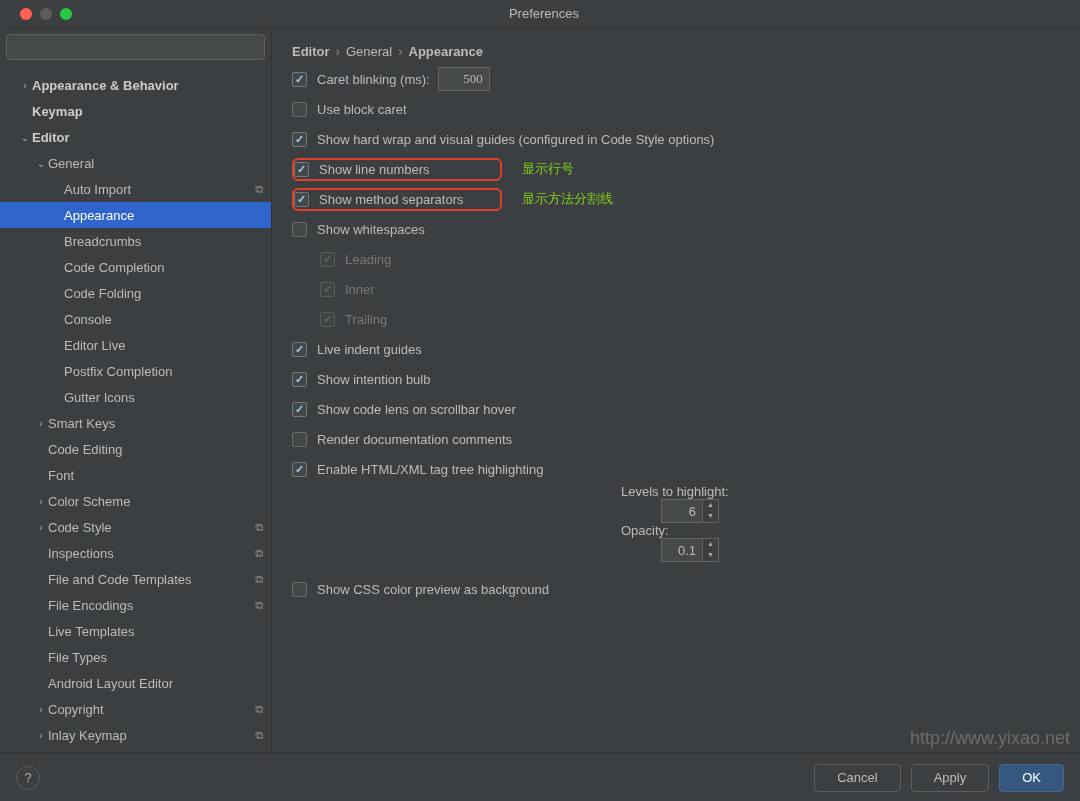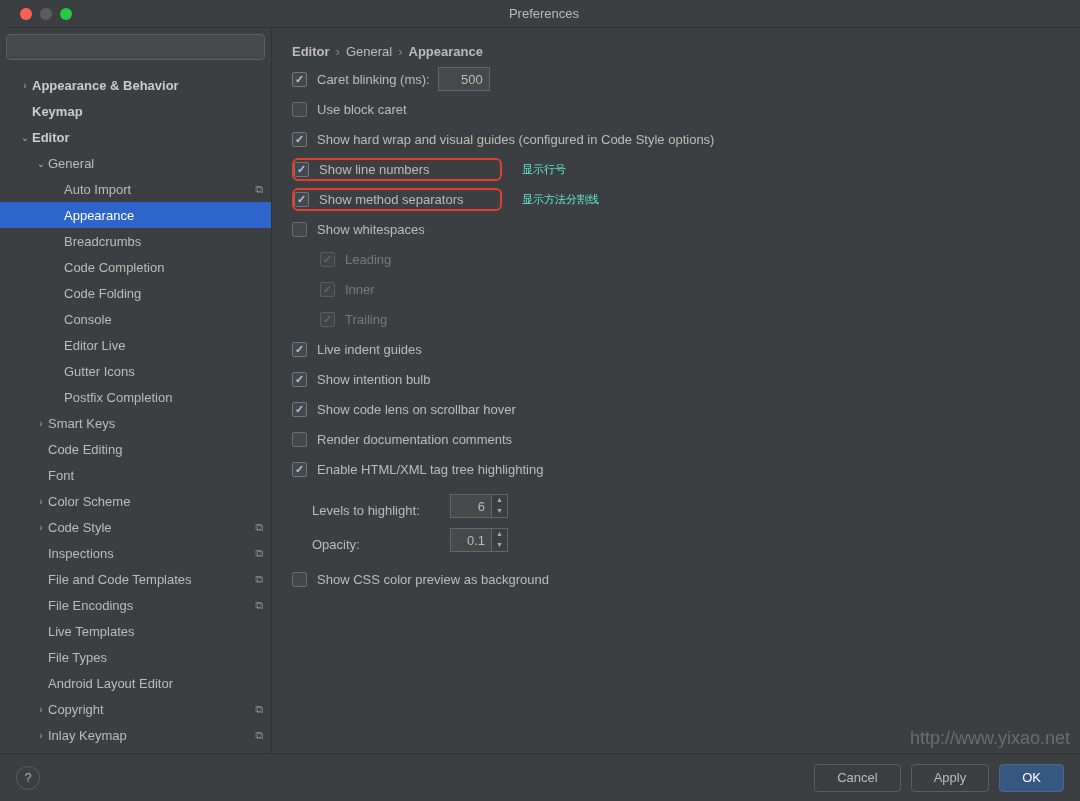--- a/index.html
+++ b/index.html
@@ -27,29 +27,29 @@
 .main { flex: 1; padding: 16px 20px; overflow-y: auto; position: relative; }
 .crumbs { color: #bbbbbb; margin-bottom: 5px; }
 .crumbs .sep { color: #888; padding: 0 6px; }
 .crumbs b { font-weight: 600; }
 .row { display: flex; align-items: center; min-height: 30px; }
 .chk { width: 15px; height: 15px; border: 1px solid #6b6b6b; border-radius: 2px; margin-right: 10px; display: flex; align-items: center; justify-content: center; background: #43494a; flex-shrink: 0; }
 .chk.on { background: #43494a; border-color: #777; }
 .chk.on::after { content: '✓'; color: #a8c6e5; font-size: 11px; font-weight: bold; }
 .chk.dis { opacity: 0.5; } .chk.dis.on::after { color: #888; }
 .row .txt.dis { color: #777; }
-.numfield { background: #45494a; border: 1px solid #646464; height: 24px; width: 52px; color: #bbb; text-align: right; padding-right: 6px; margin-left: 8px; }
+.numfield { background: #45494a; border: 1px solid #646464; height: 24px; width: 52px; color: #bbb; text-align: right; padding-right: 6px; margin-left: 8px; font-family: Liberation Serif, serif; }
 .spin { display: inline-flex; margin-left: 8px; }
 .spin input { background: #45494a; border: 1px solid #646464; height: 24px; width: 42px; color: #bbb; text-align: right; padding-right: 6px; }
 .spin .btns { width: 16px; border: 1px solid #646464; border-left: none; display: flex; flex-direction: column; }
 .spin .btns span { flex: 1; font-size: 7px; color: #aaa; text-align: center; line-height: 10px; cursor: pointer; }
 .redbox { border: 2px solid #e43d30; border-radius: 6px; padding: 2px 8px 2px 0; display: inline-flex; align-items: center; min-width: 210px; }
-.anno { color: #5eead4; font-size: 11px; position: absolute; font-family: Liberation Mono, monospace; }
+.anno { color: #84cc16; font-size: 13px; position: absolute; font-family: Liberation Mono, monospace; }
 .subrow { padding-left: 28px; }
-.frow { display: flex; align-items: flex-end; padding-left: 20px; min-height: 34px; }
+.frow { display: flex; align-items: center; padding-left: 20px; min-height: 34px; flex-direction: column; }
 .flabel { width: 130px; color: #bbb; }
 .bottom { position: absolute; bottom: 0; left: 0; right: 0; height: 48px; border-top: 1px solid #323232; display: flex; align-items: center; padding: 0 16px; background: #3c3f41; }
 .help { width: 24px; height: 24px; border: 1px solid #5e5e5e; border-radius: 50%; color: #aaa; display: flex; align-items: center; justify-content: center; cursor: pointer; }
 .bottom .spacer { flex: 1; }
 .btn { height: 28px; padding: 0 22px; border: 1px solid #5e5e5e; background: transparent; color: #bbb; border-radius: 4px; margin-left: 10px; cursor: pointer; }
 .btn.primary { background: #365880; border-color: #4a688c; color: #ffffff; }
 .watermark { position: absolute; right: 10px; bottom: 52px; color: #777; font-size: 18px; opacity: 0.8; }
 </style>
 </head>
 <body>
@@ -110,25 +110,25 @@
         <div class="node pad3">
           <span class="arrow"></span>
           <span class="lbl">Console</span>
         </div>
         <div class="node pad3">
           <span class="arrow"></span>
           <span class="lbl">Editor Live</span>
         </div>
         <div class="node pad3">
           <span class="arrow"></span>
+          <span class="lbl">Postfix Completion</span>
+        </div>
+        <div class="node pad3">
+          <span class="arrow"></span>
           <span class="lbl">Gutter Icons</span>
-        </div>
-        <div class="node pad3">
-          <span class="arrow"></span>
-          <span class="lbl">Postfix Completion</span>
         </div>
         <div class="node pad2">
           <span class="arrow">›</span>
           <span class="lbl">Smart Keys</span>
         </div>
         <div class="node pad2">
           <span class="arrow"></span>
           <span class="lbl">Code Editing</span>
         </div>
         <div class="node pad2">

